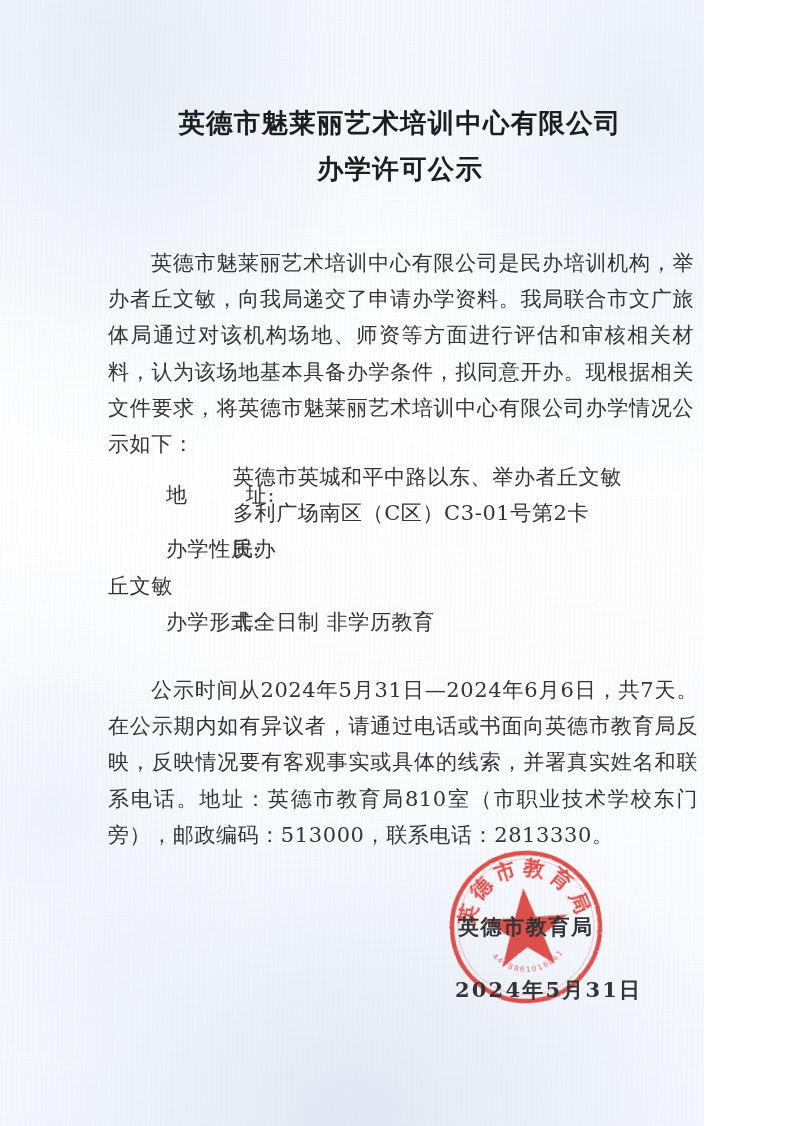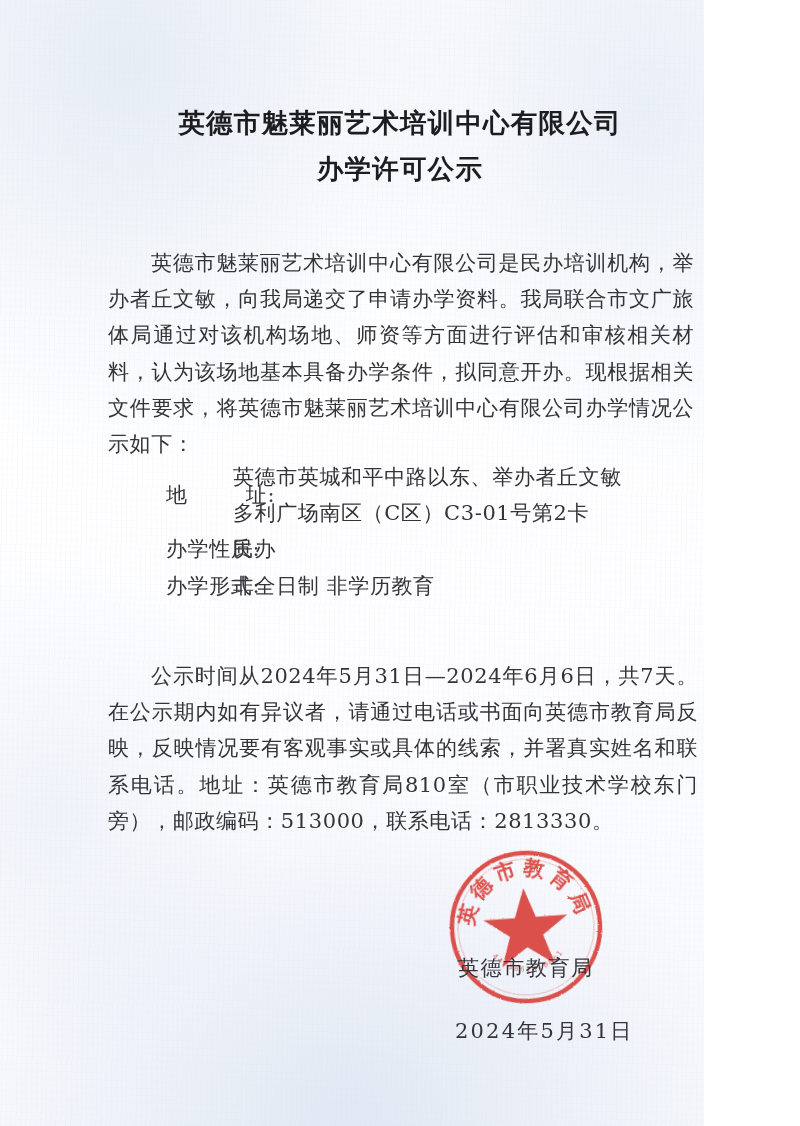--- a/index.html
+++ b/index.html
@@ -105,31 +105,32 @@
     text-justify: inter-character;
   }
   .field-value .cont {
     display: block;
     text-indent: 0;
   }
 
   
   #closing-block {
     position: absolute;
-    top: 658px;
+    top: 672px;
     left: 108px;
     width: 590px;
   }
 
   
   #sign-block {
     position: absolute;
-    top: 951px;
+    top: 909px;
     left: 0;
     width: 800px;
+    font-weight: bold;
   }
   .sign-line {
     font-size: 21px;
     line-height: 35px;
     color: #343438;
     letter-spacing: 1.6px;
     text-align: left;
     padding-left: 458px;
   }
   .sign-line.date {
@@ -176,20 +177,21 @@
         <span class="cont">多利广场南区（C区）C3-01号第2卡</span>
       </span>
     </div>
 
     <div class="field-row">
       <span class="field-label">办学性质:</span>
       <span class="field-value">民办</span>
     </div>
 
     <div class="field-row">
+      <span class="field-value">丘文敏</span>
     </div>
 
     <div class="field-row">
       <span class="field-label">办学形式:</span>
       <span class="field-value">非全日制 非学历教育</span>
     </div>
 
 
   </div>
 

